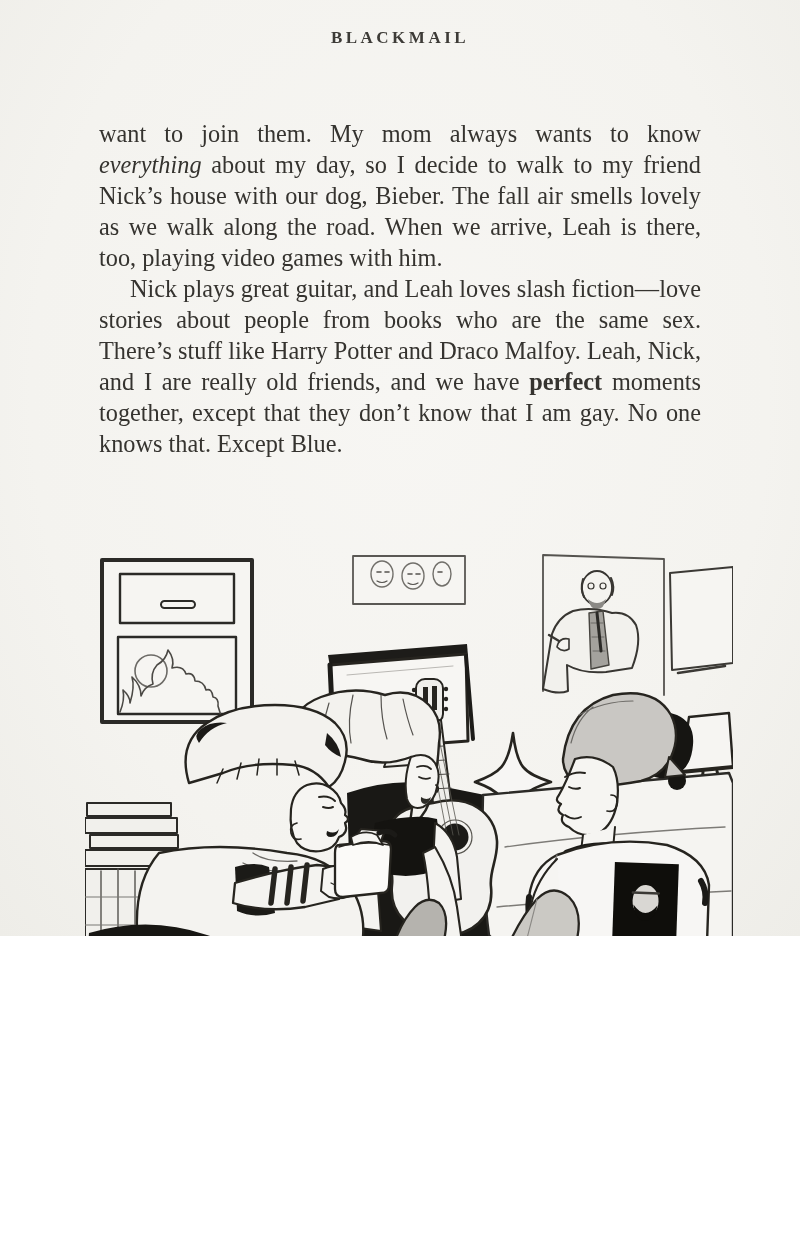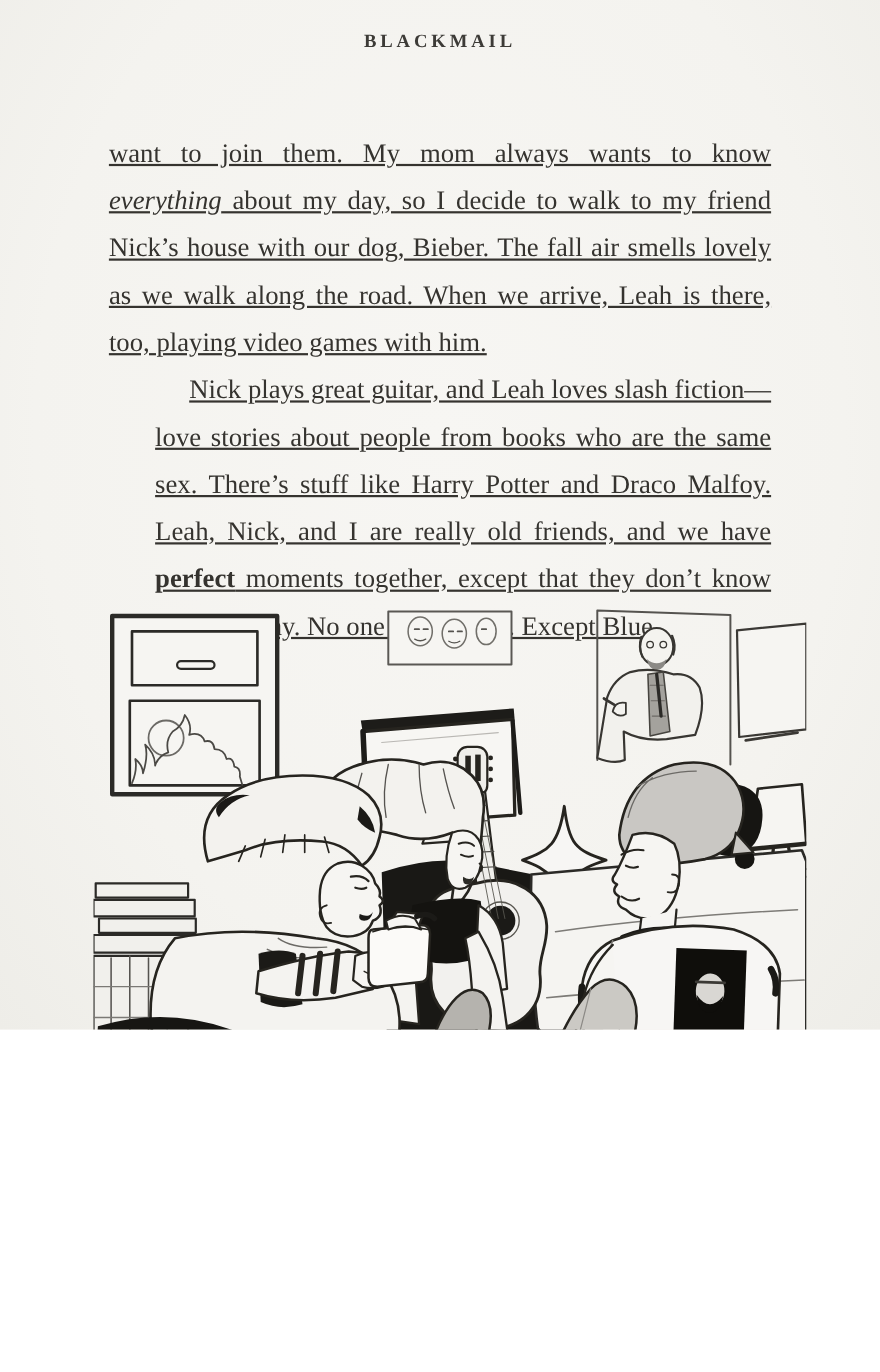--- a/index.html
+++ b/index.html
@@ -12,27 +12,26 @@
     overflow:hidden;
   }
   .running-header{
     position:absolute;top:28px;left:0;width:100%;
     text-align:center;
     font-size:17px;font-weight:700;letter-spacing:3.5px;
     color:#3d3b37;
   }
   .text-block{
     position:absolute;left:99px;top:118px;width:602px;
-    font-size:24.3px;line-height:43px;
+    font-size:24.3px;line-height:31px;
     text-align:justify;
     color:#35332f;
-    text-decoration:underline;
   }
   .text-block p{margin:0;padding:0;}
-  .text-block p.indent{text-indent:31px;margin-left:42px;}
+  .text-block p.indent{text-indent:31px;}
   .text-block .italic{font-style:italic;}
   .text-block .bold{font-weight:bold;}
   .illustration{
     position:absolute;left:85px;top:545px;width:648px;height:645px;margin:0;
   }
   .illustration svg{display:block;width:100%;height:100%;}
   .page-number{
     position:absolute;top:1198px;left:0;width:100%;
     text-align:center;font-size:22px;color:#4c4a46;
   }

